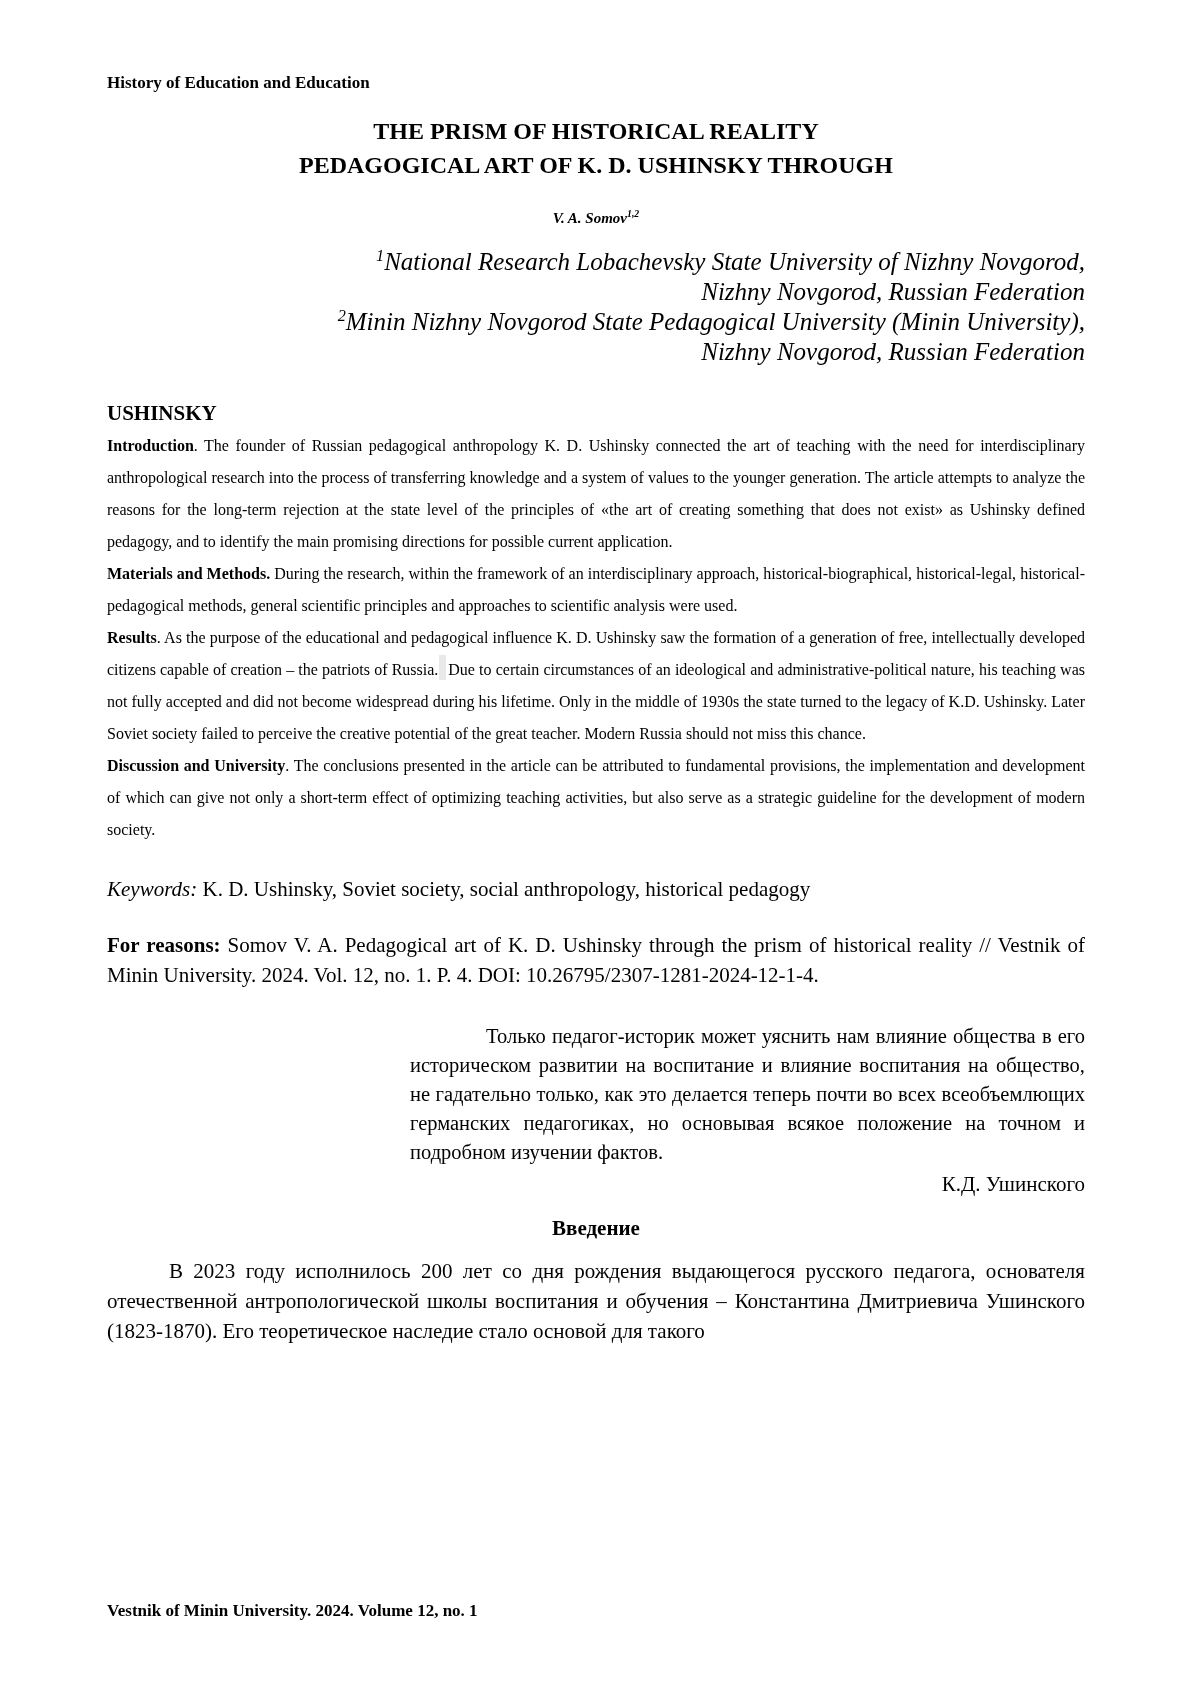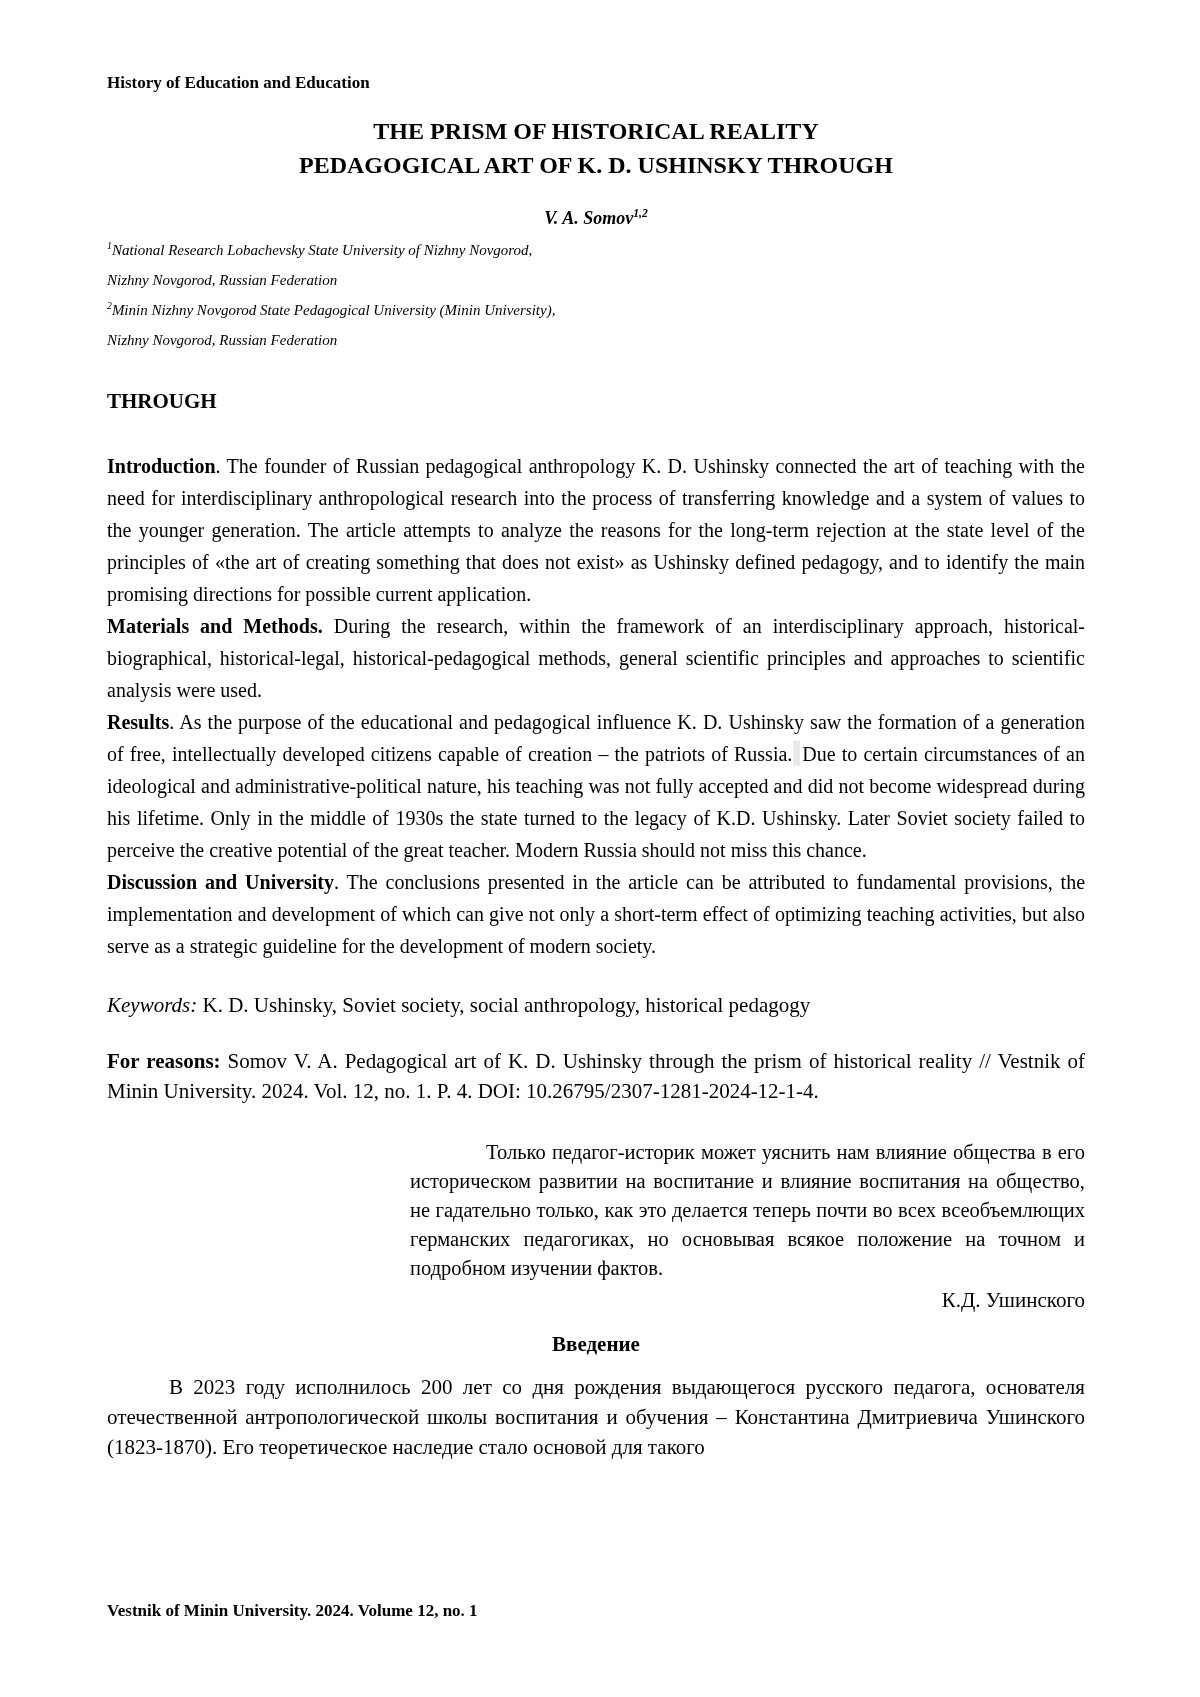--- a/index.html
+++ b/index.html
@@ -31,40 +31,40 @@
     text-align: center;
     font-weight: bold;
     font-size: 24px;
     line-height: 34px;
   }
   .author-line {
     margin-top: 23px;
     text-align: center;
     font-weight: bold;
     font-style: italic;
-    font-size: 18px;
+    font-size: 15px;
     line-height: 27px;
   }
   sup { font-size: 0.65em; line-height: 0; }
   .affiliations {
-    margin-top: 3px;
-    text-align: left;
+    margin-top: 15px;
+    text-align: right;
     font-style: italic;
-    font-size: 15px;
+    font-size: 25px;
     line-height: 30px;
   }
   .abstract-heading {
     margin-top: 33px;
     font-weight: bold;
     font-size: 21px;
     line-height: 26px;
   }
   .abstract-body {
-    margin-top: 36px;
-    font-size: 20px;
+    margin-top: 4px;
+    font-size: 16px;
     line-height: 32px;
     text-align: justify;
   }
   .abstract-body p { margin: 0; }
   .section-label { font-weight: bold; }
   .grey-mark {
     display: inline-block;
     width: 7px;
     height: 25px;
     background: #e9e9e9;
@@ -135,21 +135,21 @@
 
   <div class="author-line"><span>V. A. Somov</span><sup>1,2</sup></div>
 
   <div class="affiliations">
     <div><sup>1</sup><span>National Research Lobachevsky State University of Nizhny Novgorod,</span></div>
     <div><span>Nizhny Novgorod, Russian Federation</span></div>
     <div><sup>2</sup><span>Minin Nizhny Novgorod State Pedagogical University (Minin University),</span></div>
     <div><span>Nizhny Novgorod, Russian Federation</span></div>
   </div>
 
-  <div class="abstract-heading">THROUGH</div>
+  <div class="abstract-heading">USHINSKY</div>
 
   <div class="abstract-body">
     <p><span class="section-label">Introduction</span><span>. The founder of Russian pedagogical anthropology K. D. Ushinsky connected the art of teaching with the need for interdisciplinary anthropological research into the process of transferring knowledge and a system of values to the younger generation. The article attempts to analyze the reasons for the long-term rejection at the state level of the principles of «the art of creating something that does not exist» as Ushinsky defined pedagogy, and to identify the main promising directions for possible current application.</span></p>
     <p><span class="section-label">Materials and Methods.</span><span> During the research, within the framework of an interdisciplinary approach, historical-biographical, historical-legal, historical-pedagogical methods, general scientific principles and approaches to scientific analysis were used.</span></p>
     <p><span class="section-label">Results</span><span>. As the purpose of the educational and pedagogical influence K. D. Ushinsky saw the formation of a generation of free, intellectually developed citizens capable of creation – the patriots of Russia.</span><span class="grey-mark"></span><span>Due to certain circumstances of an ideological and administrative-political nature, his teaching was not fully accepted and did not become widespread during his lifetime. Only in the middle of 1930s the state turned to the legacy of K.D. Ushinsky. Later Soviet society failed to perceive the creative potential of the great teacher. Modern Russia should not miss this chance.</span></p>
     <p><span class="section-label">Discussion and University</span><span>. The conclusions presented in the article can be attributed to fundamental provisions, the implementation and development of which can give not only a short-term effect of optimizing teaching activities, but also serve as a strategic guideline for the development of modern society.</span></p>
   </div>
 
   <div class="keywords"><span class="kw-label">Keywords:</span><span> K. D. Ushinsky, Soviet society, social anthropology, historical pedagogy</span></div>
 

